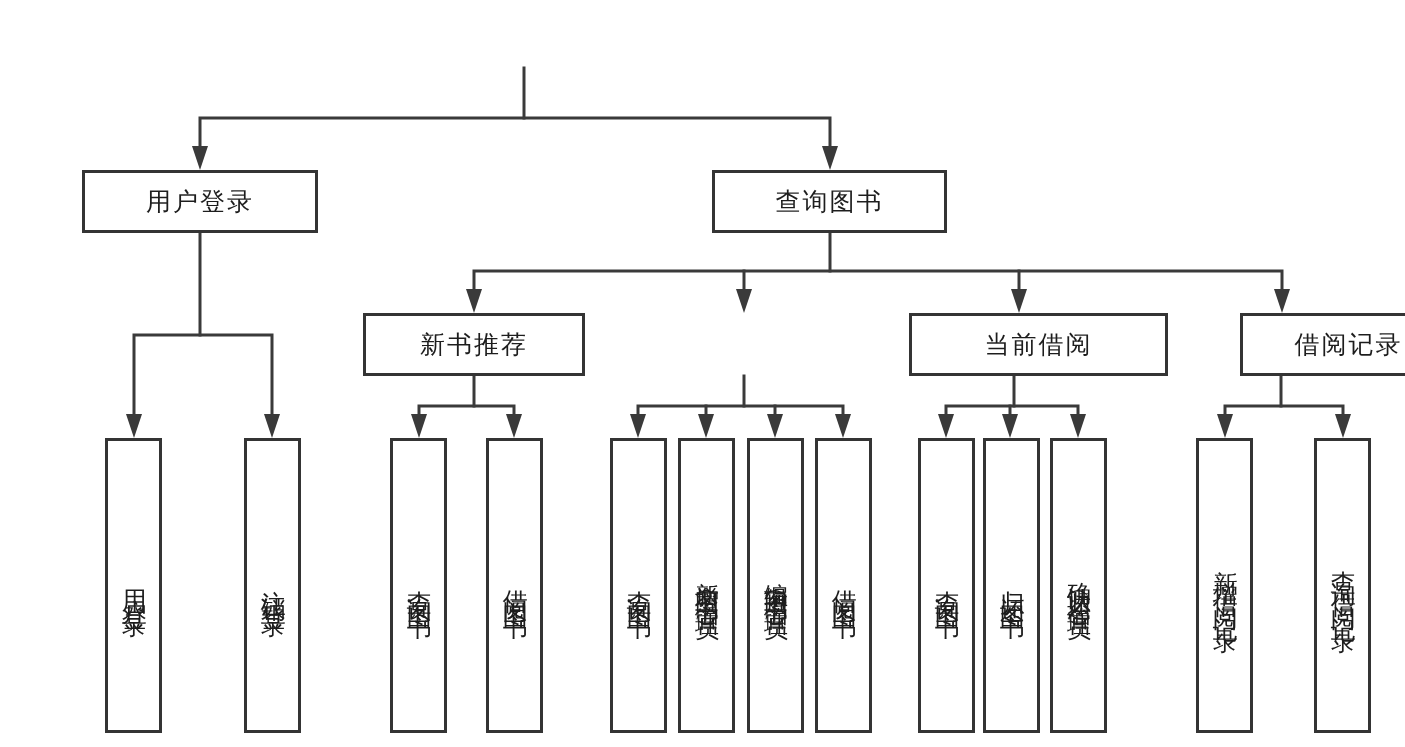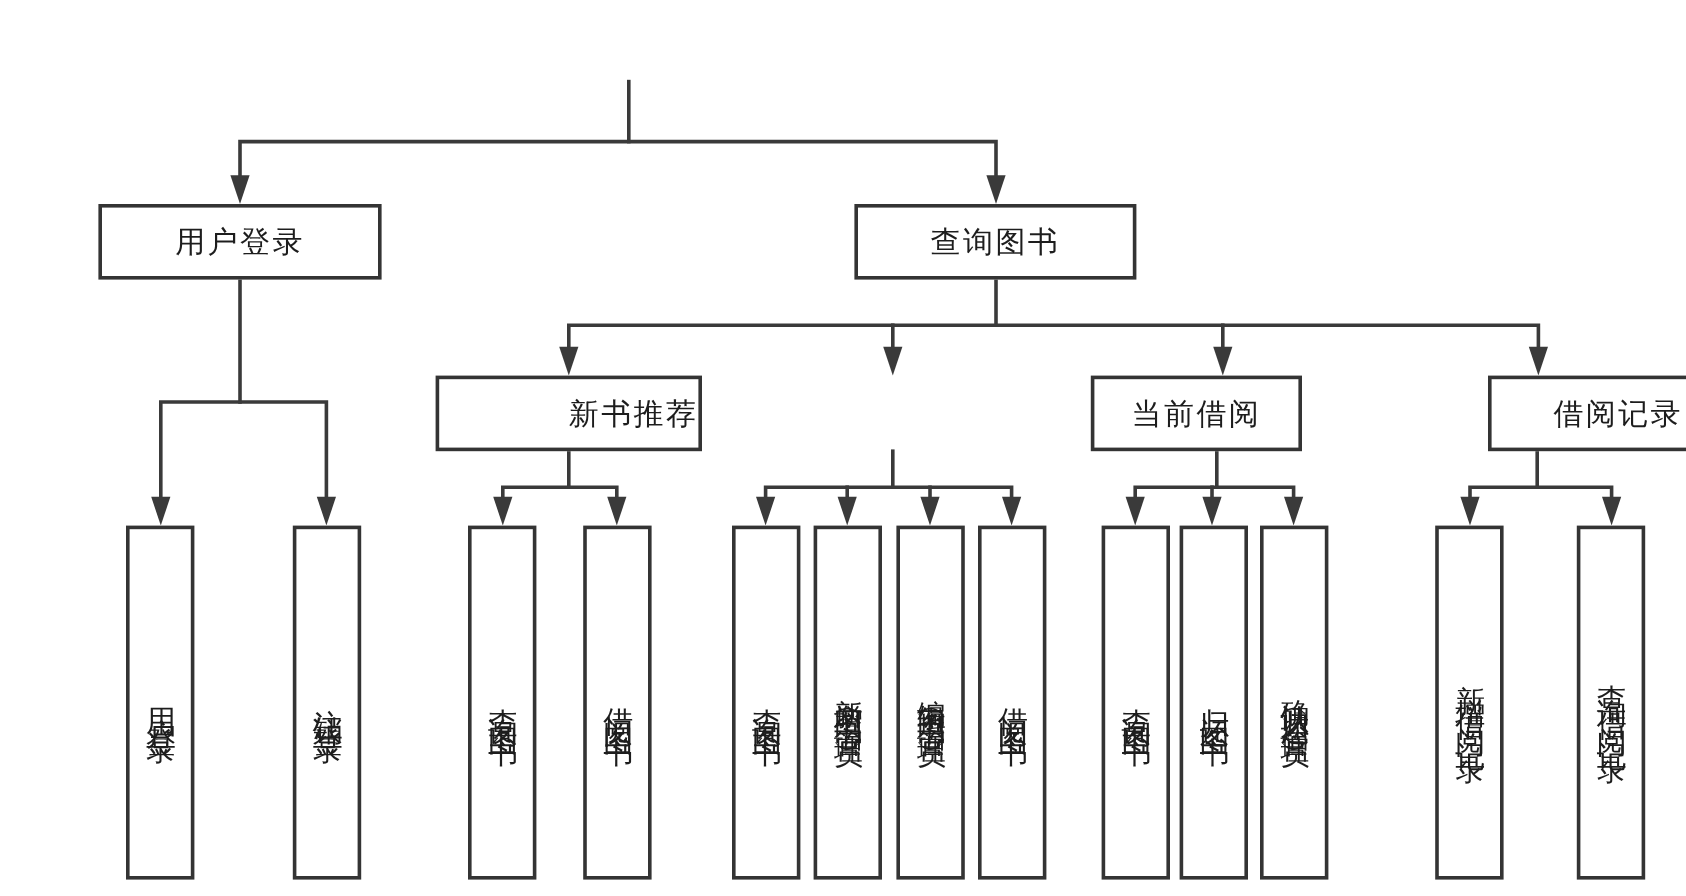--- a/index.html
+++ b/index.html
@@ -14,23 +14,23 @@
   .box{
     position:absolute;box-sizing:border-box;background:#ffffff;
     border:3px solid #343434;display:flex;align-items:center;justify-content:center;
     color:#1d1d1d;
   }
   .hlabel{font-size:25px;letter-spacing:2px;white-space:nowrap;}
   .root{left:24px;top:13px;width:1001px;height:56px;}
   .l2a{left:82px;top:170px;width:236px;height:63px;}
   .l2b{left:712px;top:170px;width:235px;height:63px;}
   .l3{top:313px;height:63px;}
-  .l3.p1{left:363px;width:222px;justify-content:flex-end;}
+  .l3.p1{left:363px;width:222px;}
   .l3.p2{left:633px;width:222px;}
-  .l3.p3{left:909px;width:176px;justify-content:center;}
+  .l3.p3{left:909px;width:259px;justify-content:center;}
   .l3.p4{left:1240px;width:217px;}
   .leaf{top:438px;width:57px;height:295px;}
   .vtext{
     writing-mode:vertical-rl;text-orientation:mixed;
     font-size:25px;letter-spacing:8px;line-height:1.05;white-space:nowrap;
   }
   .len6{letter-spacing:12px;}
   .len9{font-size:24px;letter-spacing:5px;}
   .watermark{
     position:absolute;left:1152px;top:712px;font-size:22px;

